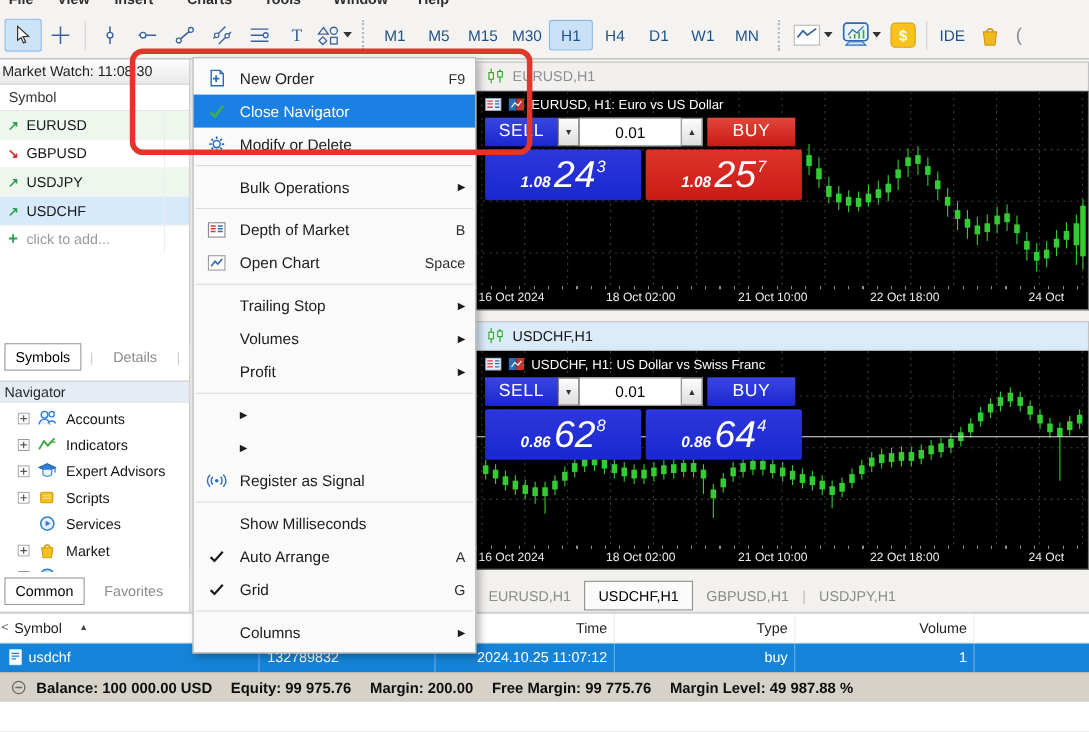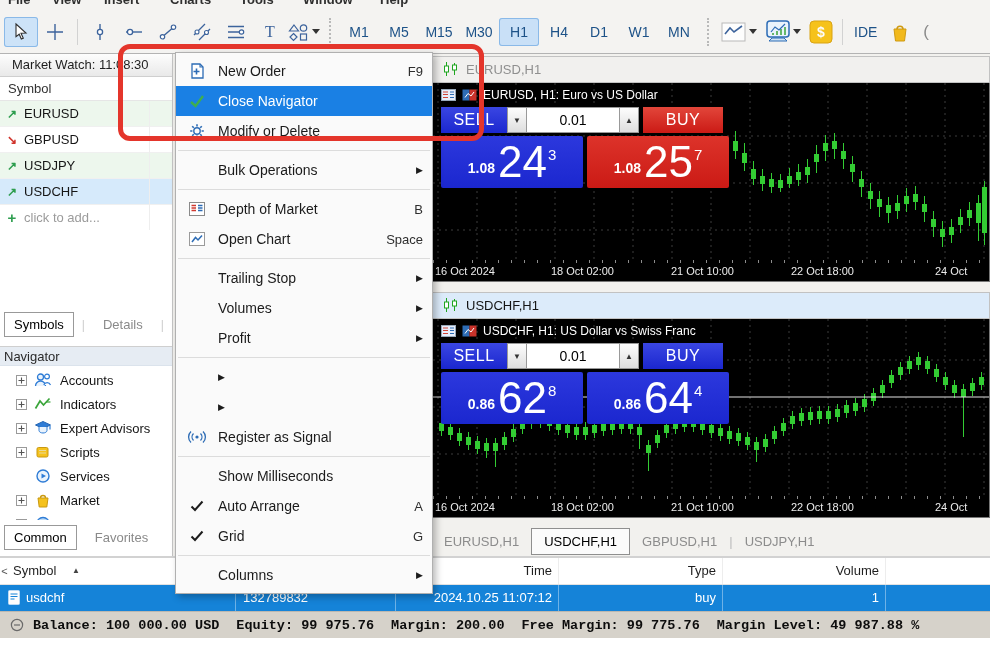--- a/index.html
+++ b/index.html
@@ -15,21 +15,21 @@
   .tbtn.active{background:#cde3f8;box-shadow:0 0 0 1px #8ab9e8 inset;}
   .tbtn .caret{margin-left:2px;}
   .vsep{width:1px;height:26px;background:#d2d2d2;margin:0 5px;flex:none;}
   .dotsep{width:2px;height:28px;border-left:2px dotted #b9b9b9;margin:0 6px 0 8px;flex:none;}
   .tf{min-width:34px;height:28px;display:flex;align-items:center;justify-content:center;color:#1d5288;font-size:14px;border-radius:3px;flex:none;padding:0 3px;}
   .tf.active{background:#c9e0f7;box-shadow:0 0 0 1px #8ab9e8 inset;}
   .idebtn{color:#1d5288;font-size:14px;padding:0 6px;flex:none;}
   .paren{color:#8a8a8a;font-size:17px;flex:none;margin-left:6px;}
   
   .leftpanel{position:absolute;left:0;top:54px;width:172px;height:502px;background:#fff;border-right:1px solid #c5c5c5;z-index:4;}
-  .mw-header{height:22px;line-height:22px;background:linear-gradient(#fdfdfd,#e9e9e9);border-bottom:1px solid #cfcfcf;font-size:13px;color:#1e1e1e;padding-left:12px;}
+  .mw-header{height:22px;line-height:22px;background:linear-gradient(#fdfdfd,#e9e9e9);border-bottom:1px solid #cfcfcf;font-size:13px;color:#1e1e1e;padding-left:2px;}
   .mw-colhead{height:23px;line-height:23px;font-size:13px;color:#333;padding-left:8px;border-bottom:1px solid #e6e6e6;}
   .mw-body{position:relative;}
   .mw-body:after{content:"";position:absolute;left:149px;top:0;bottom:0;width:1px;background:#eee;}
   .mw-row{height:25px;display:flex;align-items:center;font-size:13px;color:#161616;border-bottom:1px solid #f0f0f0;}
   .mw-row .tr-arrow{width:24px;text-align:center;font-size:12px;font-weight:bold;}
   .mw-add{height:25px;display:flex;align-items:center;font-size:13px;color:#9b9b9b;}
   .mw-add .plus{width:24px;text-align:center;color:#2e9e4f;font-size:15px;font-weight:bold;}
   .ptabs{position:absolute;left:0;width:100%;display:flex;align-items:flex-end;gap:8px;padding-left:4px;box-sizing:border-box;background:#fff;}
   .ptab{font-size:13px;color:#8a8a8a;padding:4px 9px;border:1px solid transparent;white-space:nowrap;}
   .ptab.active{background:#fff;border:1px solid #999;color:#000;}
@@ -63,40 +63,40 @@
       background-image:repeating-linear-gradient(90deg,#8d8d8d 0 1px,transparent 1px 13px);}
   .axis span{position:absolute;top:5px;white-space:nowrap;}
   .ocp{position:absolute;left:8px;top:24px;}
   .ocp-r1{display:flex;height:26px;}
   .obtn{color:#fff;font-size:16px;display:flex;align-items:center;justify-content:center;letter-spacing:.5px;}
   .sellb{width:66px;}
   .buyb{width:80px;margin-left:4px;}
   .stepb{width:20px;background:linear-gradient(#fdfdfd,#dedede);border:1px solid #999;color:#333;display:flex;align-items:center;justify-content:center;font-size:8px;box-sizing:border-box;}
   .volin{width:92px;background:#fff;border-top:1px solid #999;border-bottom:1px solid #999;font-size:14px;color:#000;display:flex;align-items:center;justify-content:center;}
   .ocp-r2{display:flex;gap:4px;margin-top:3px;}
-  .bigbox{width:142px;height:52px;color:#fff;display:flex;align-items:center;justify-content:center;border-radius:2px;}
+  .bigbox{width:142px;height:46px;color:#fff;display:flex;align-items:center;justify-content:center;border-radius:2px;font-style:italic;}
   .bigbox .pre{font-size:14px;font-weight:bold;margin-top:12px;margin-right:3px;}
-  .bigbox .big{font-size:44px;line-height:40px;}
+  .bigbox .big{font-size:34px;line-height:40px;}
   .bigbox .sup{font-size:15px;margin-bottom:16px;margin-left:1px;}
   
   .charttabs{position:absolute;left:432px;top:526px;width:558px;height:30px;display:flex;align-items:center;font-size:13px;color:#8c8c8c;z-index:3;}
   .chtab{padding:5px 12px;white-space:nowrap;}
   .chtab.active{background:#fbfbfb;border:1px solid #8f8f8f;color:#000;}
   .chtab-div{color:#bbb;}
   
   .bpanel{position:absolute;left:0;top:556px;width:990px;height:109px;background:#fff;border-top:2px solid #d2d2d2;box-sizing:border-box;z-index:4;}
   .bheader{position:relative;height:26px;border-bottom:1px solid #e2e2e2;font-size:13px;color:#1f1f1f;}
   .bheader span{position:absolute;top:5px;}
   .bheader .coldiv, .brow .coldiv{position:absolute;top:0;bottom:0;width:1px;}
   .bheader .coldiv{background:#ededed;}
   .scrolltab{position:absolute;left:0;top:0;width:9px;height:26px;font-size:11px;color:#555;display:flex;align-items:center;justify-content:center;}
   .brow{position:relative;height:26px;color:#fff;font-size:13px;}
   .brow span{position:absolute;top:5px;}
   .brow .coldiv{background:rgba(255,255,255,.38);}
-  .statusbar{position:relative;height:26px;background:#d6d2ca;border-top:1px solid #bcb8b0;display:flex;align-items:center;font-size:13.5px;font-weight:bold;color:#0d0d0d;font-family:Liberation Mono, monospace;}
+  .statusbar{position:relative;height:26px;background:#d6d2ca;border-top:1px solid #bcb8b0;display:flex;align-items:center;font-size:13.5px;font-weight:bold;color:#0d0d0d;}
   .statusbar .seg{margin-right:17px;white-space:nowrap;}
   .statusbar .minus{margin:0 9px 0 10px;display:flex;}
 </style>
 </head>
 <body>
 
 <div id="app">
   <div class="menubar" id="menubar">
       <span style="left: 8px;">File</span>
       <span style="left: 52px;">View</span>

